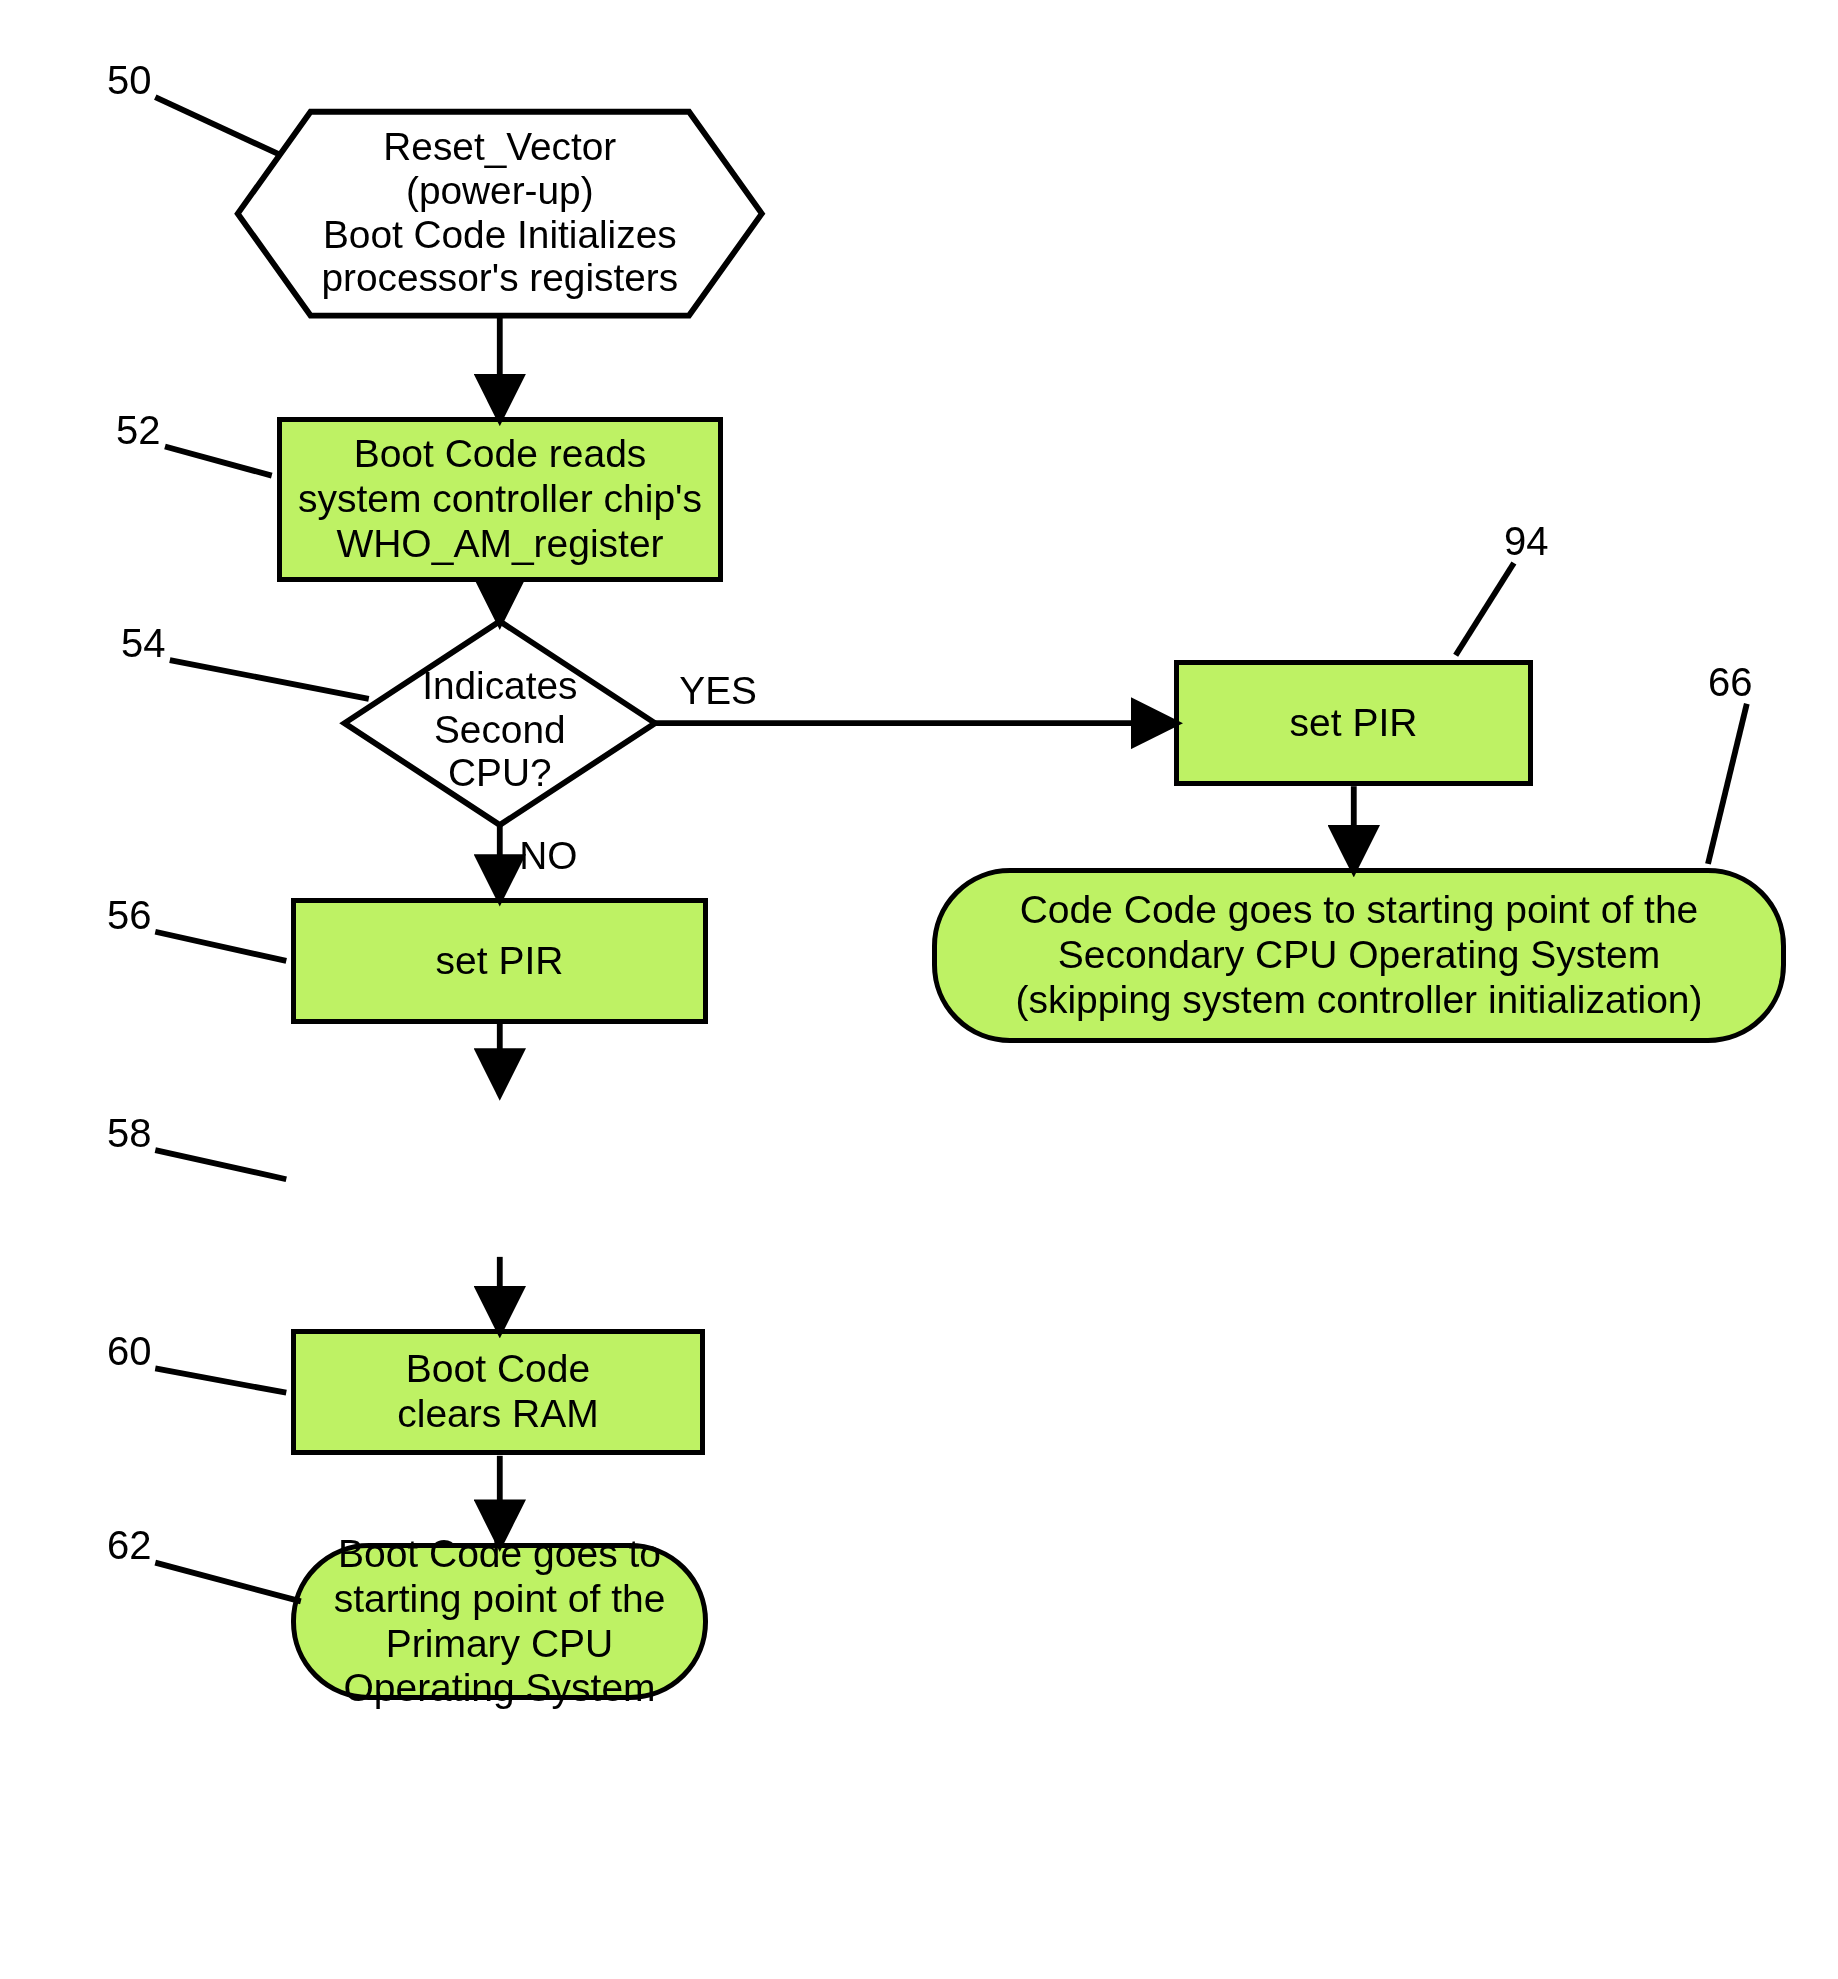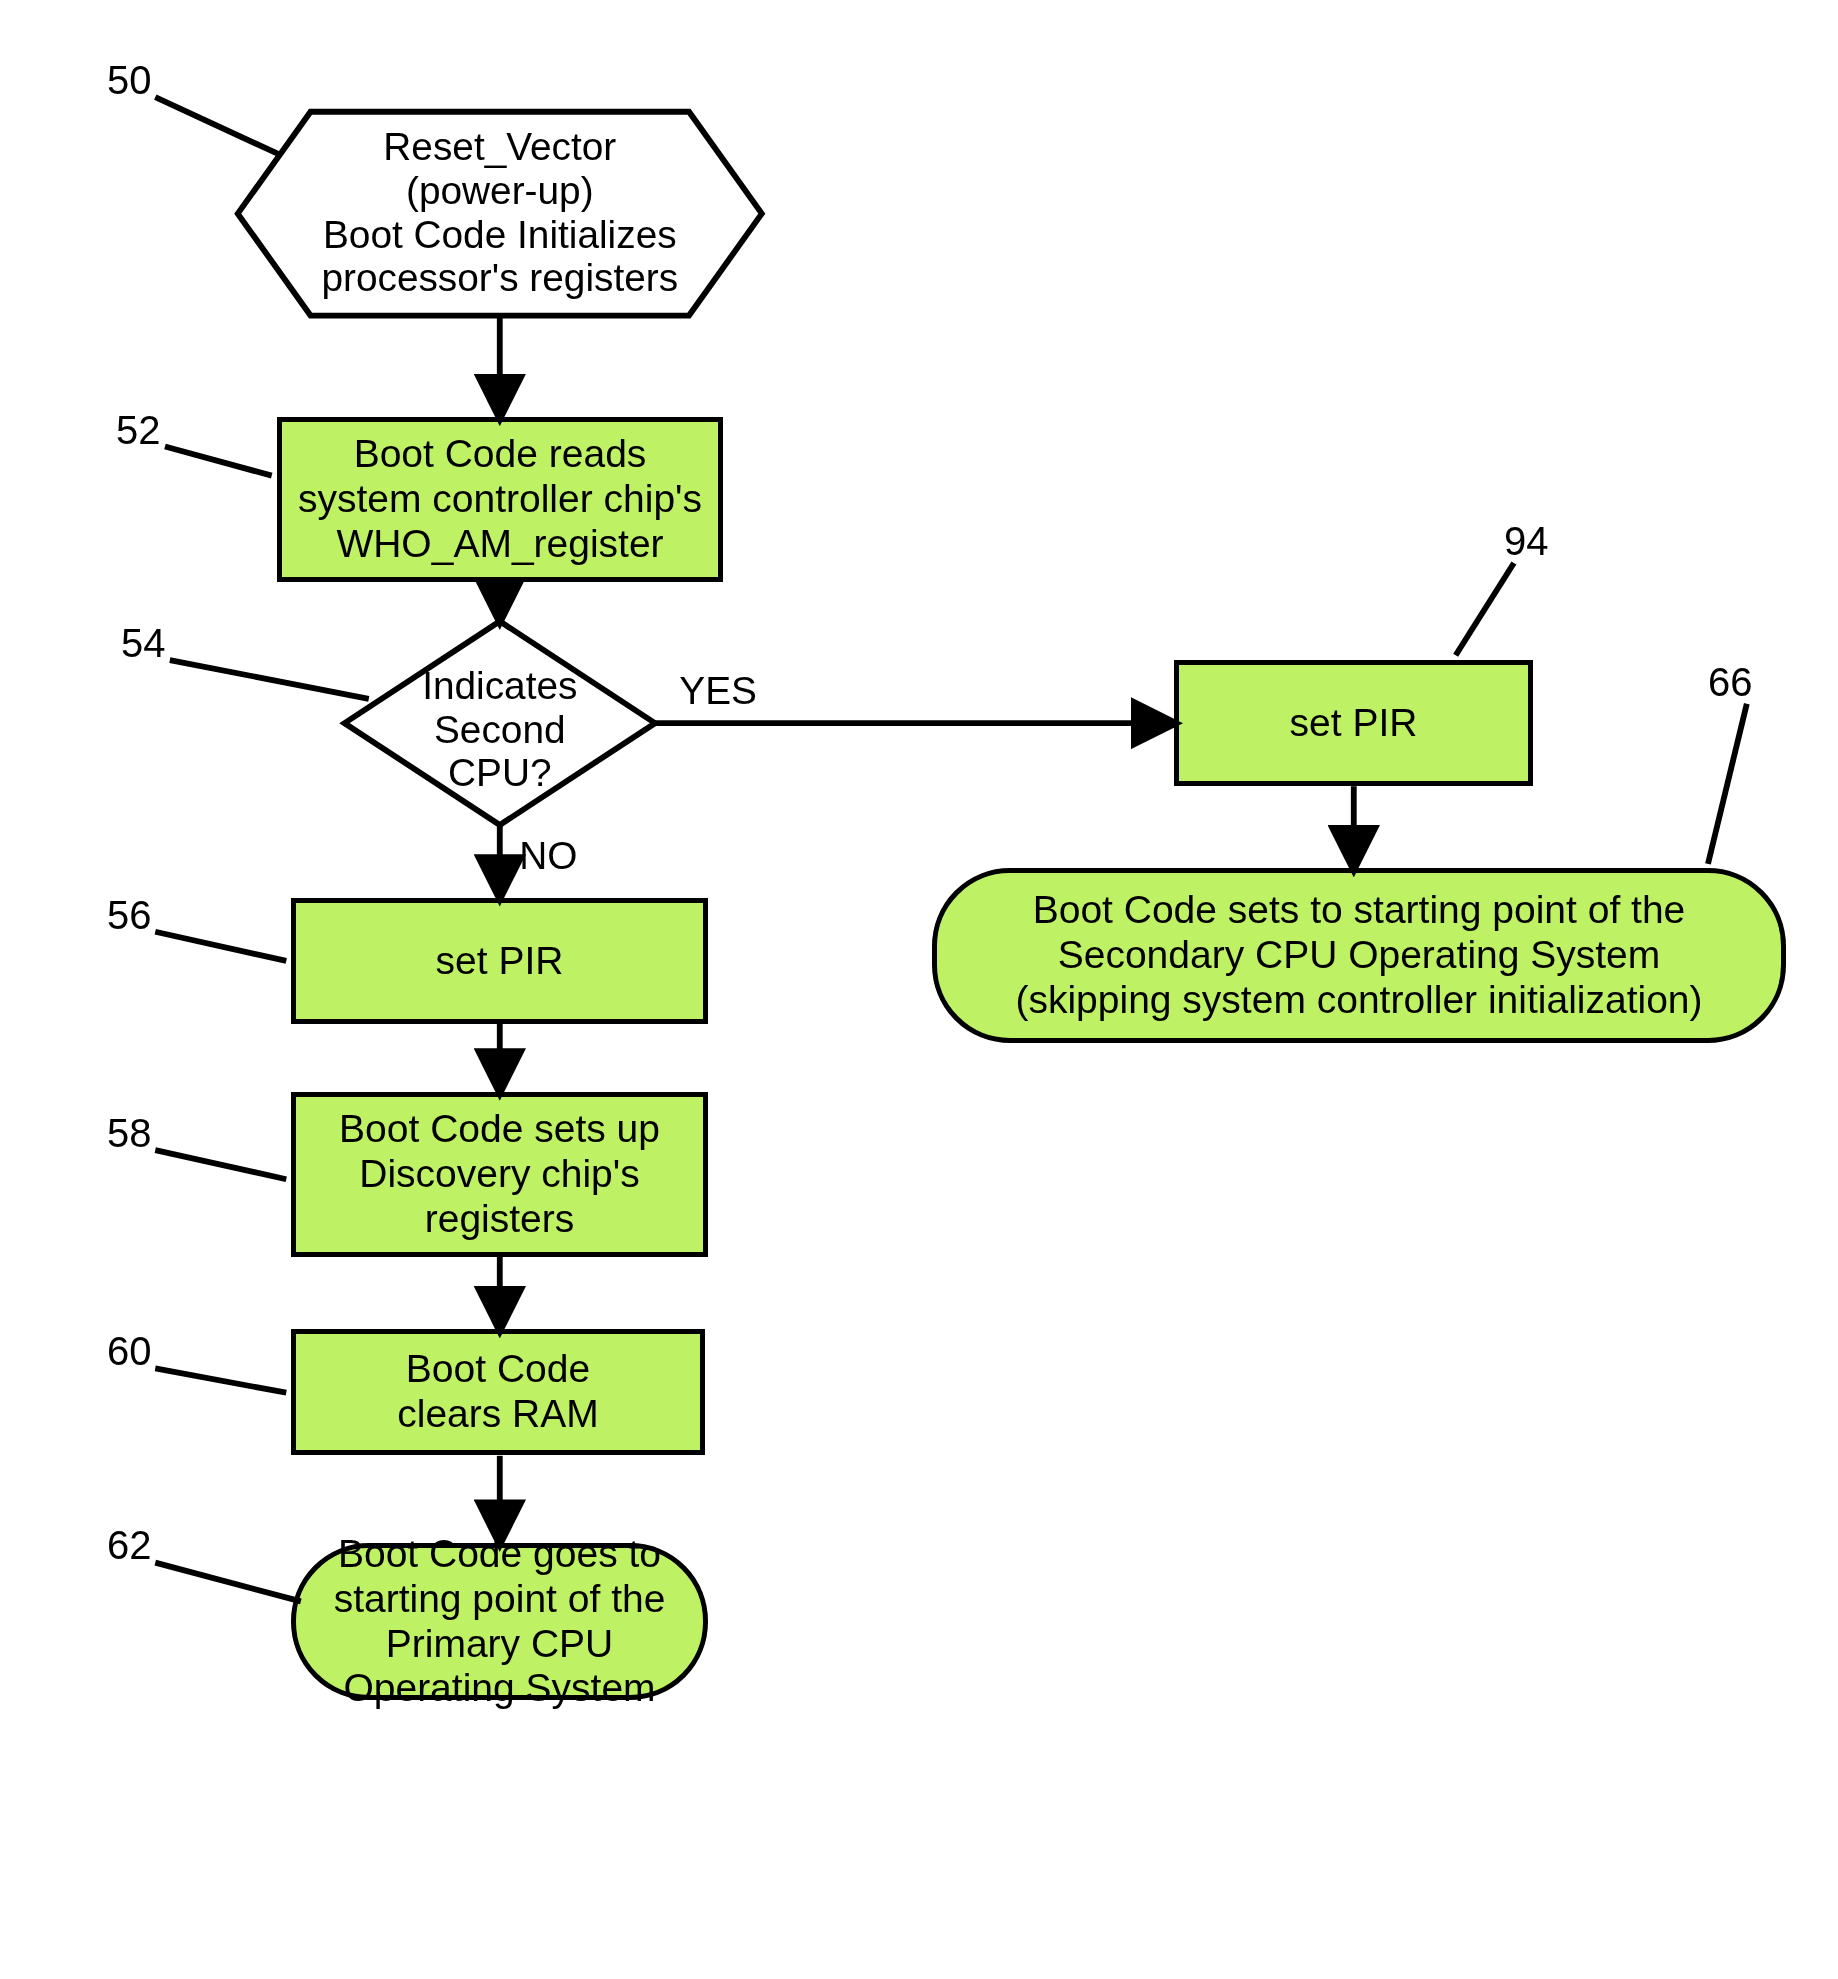--- a/index.html
+++ b/index.html
@@ -63,44 +63,39 @@
   <div class="node" style="left:277px; top:417px; width:446px; height:165px;">
     <span style="white-space:pre-line;">Boot Code reads
 system controller chip's
 WHO_AM_register</span>
   </div>
 
   <div class="node" style="left:291px; top:898px; width:417px; height:126px;">
     <span>set PIR</span>
   </div>
 
-  <div class="node" style="left:291px; top:1092px; width:417px; height:165px;">
-    <span style="white-space:pre-line;">Boot Code sets up
-Discovery chip's
-registers</span>
-  </div>
 
   <div class="node" style="left:291px; top:1329px; width:414px; height:126px;">
     <span style="white-space:pre-line;">Boot Code
 clears RAM</span>
   </div>
 
   <div class="node term" style="left:291px; top:1543px; width:417px; height:157px;">
     <span style="white-space:pre-line;">Boot Code goes to
 starting point of the
 Primary CPU
 Operating System</span>
   </div>
 
   <div class="node" style="left:1174px; top:660px; width:359px; height:126px;">
     <span>set PIR</span>
   </div>
 
   <div class="node term" style="left:932px; top:868px; width:854px; height:175px;">
-    <span style="white-space:pre-line;">Boot Code sets to starting point of the
+    <span style="white-space:pre-line;">Code Code goes to starting point of the
 Secondary CPU Operating System
 (skipping system controller initialization)</span>
   </div>
 
   <span class="callout-num" style="left:107px; top:58px;">50</span>
   <span class="callout-num" style="left:116px; top:408px;">52</span>
   <span class="callout-num" style="left:121px; top:621px;">54</span>
   <span class="callout-num" style="left:107px; top:893px;">56</span>
   <span class="callout-num" style="left:107px; top:1111px;">58</span>
   <span class="callout-num" style="left:107px; top:1329px;">60</span>

